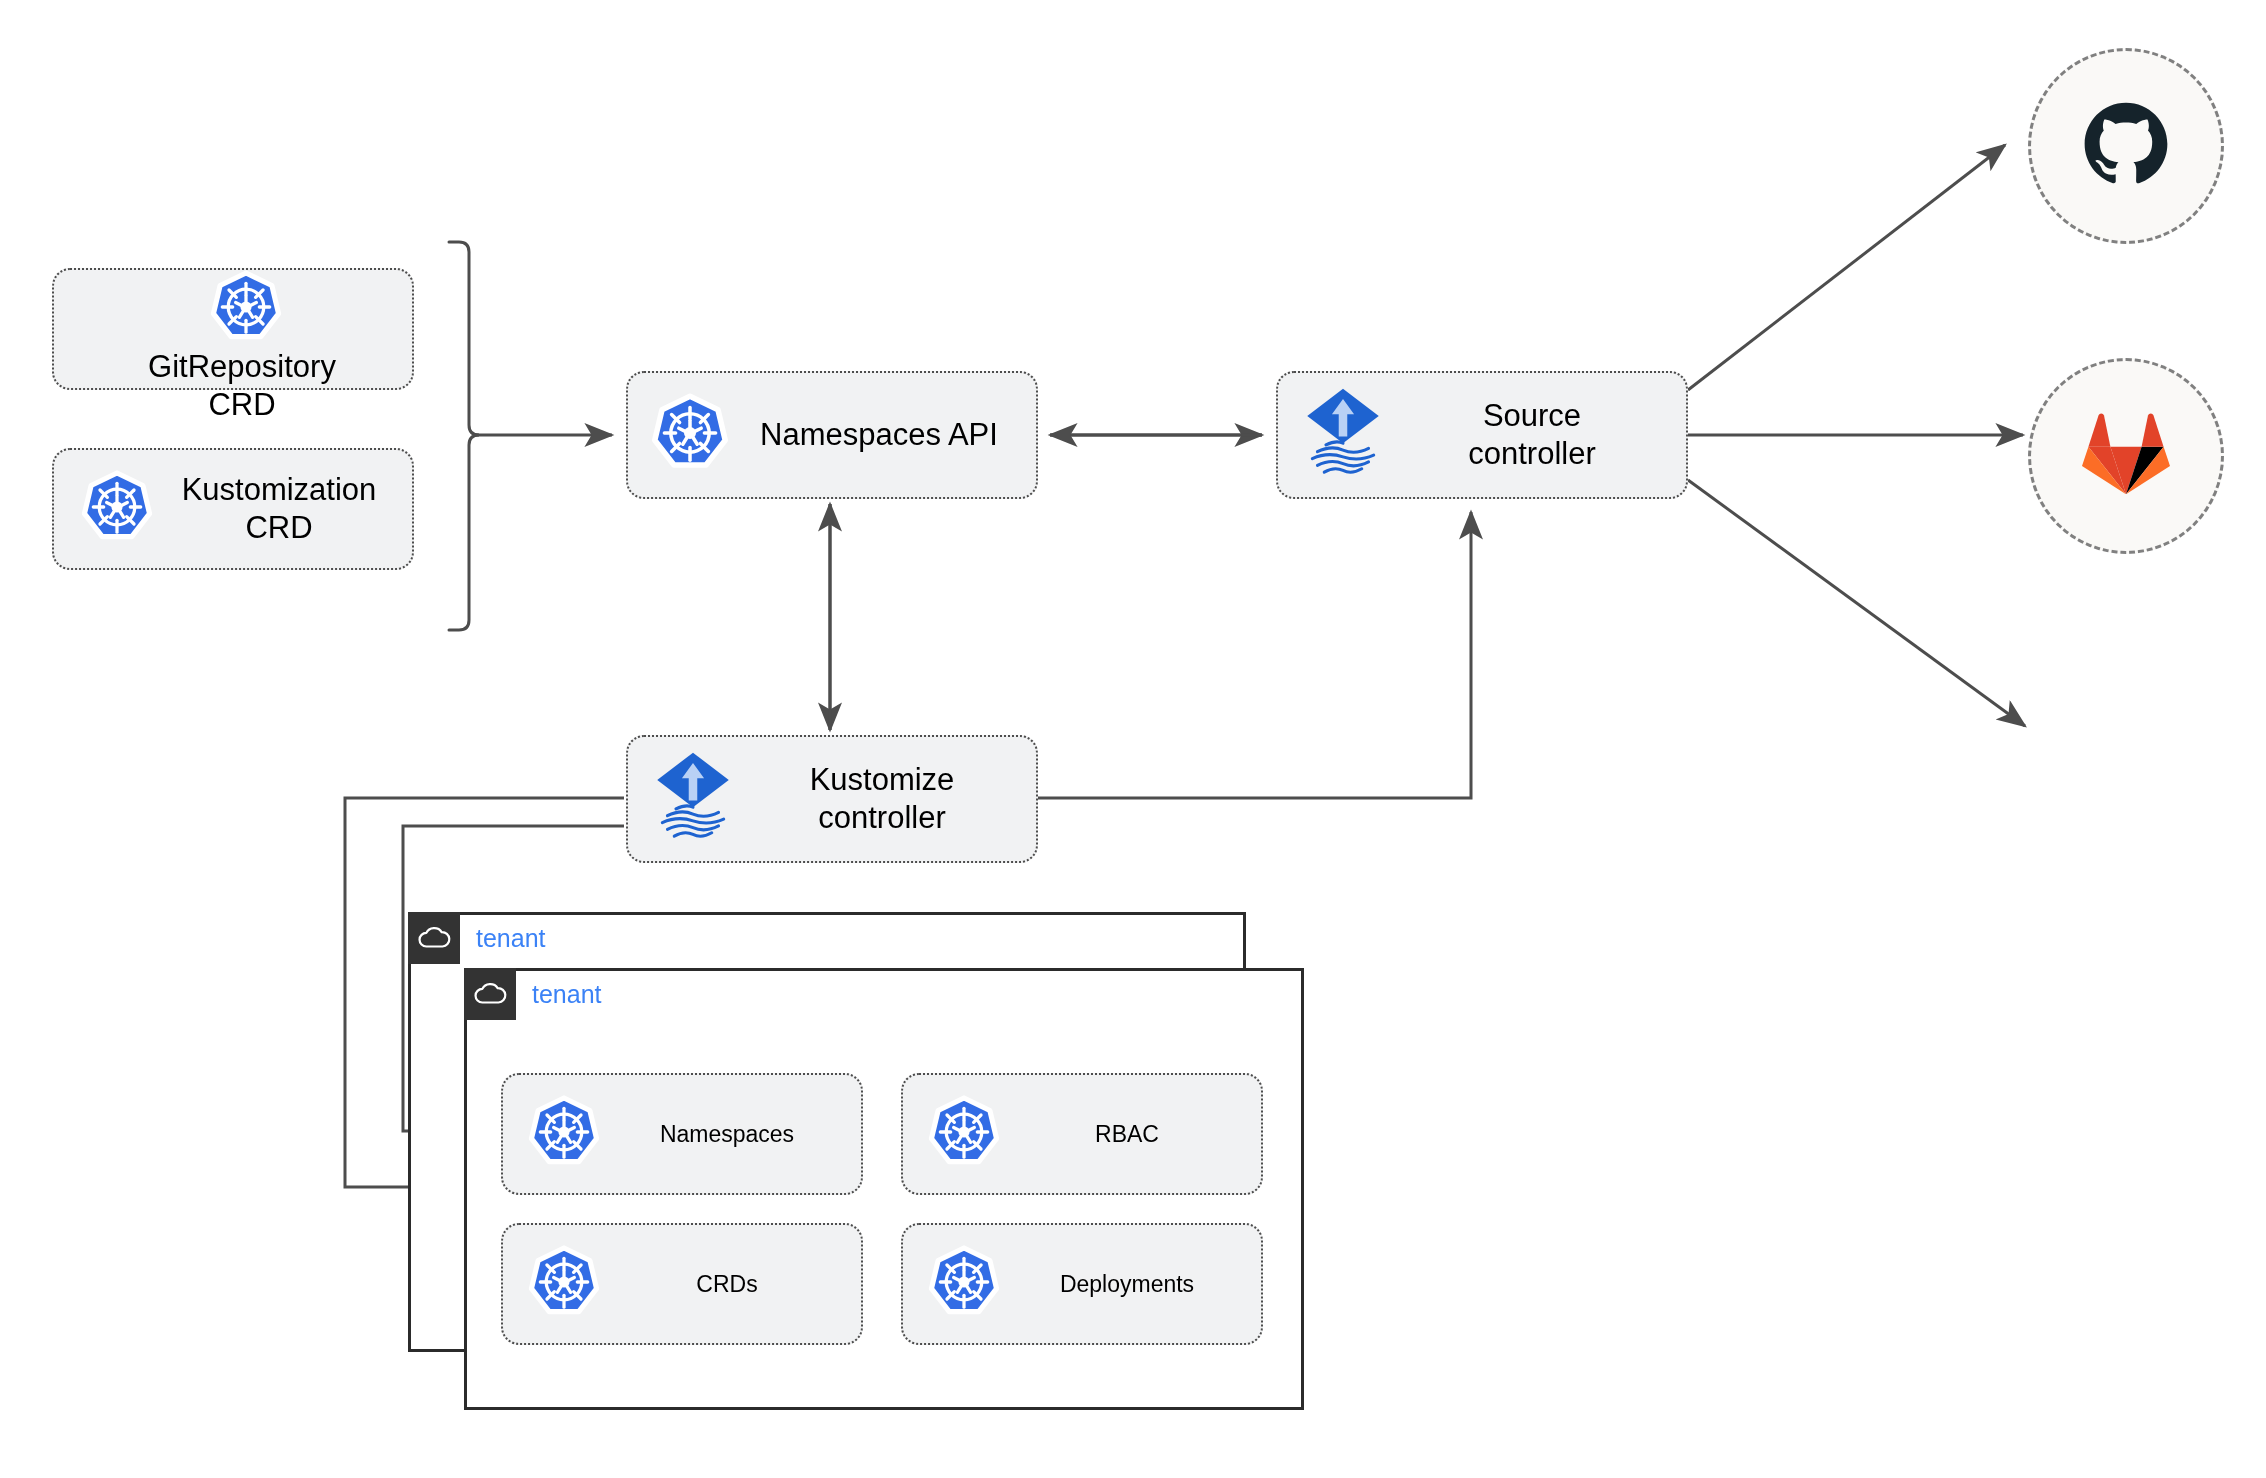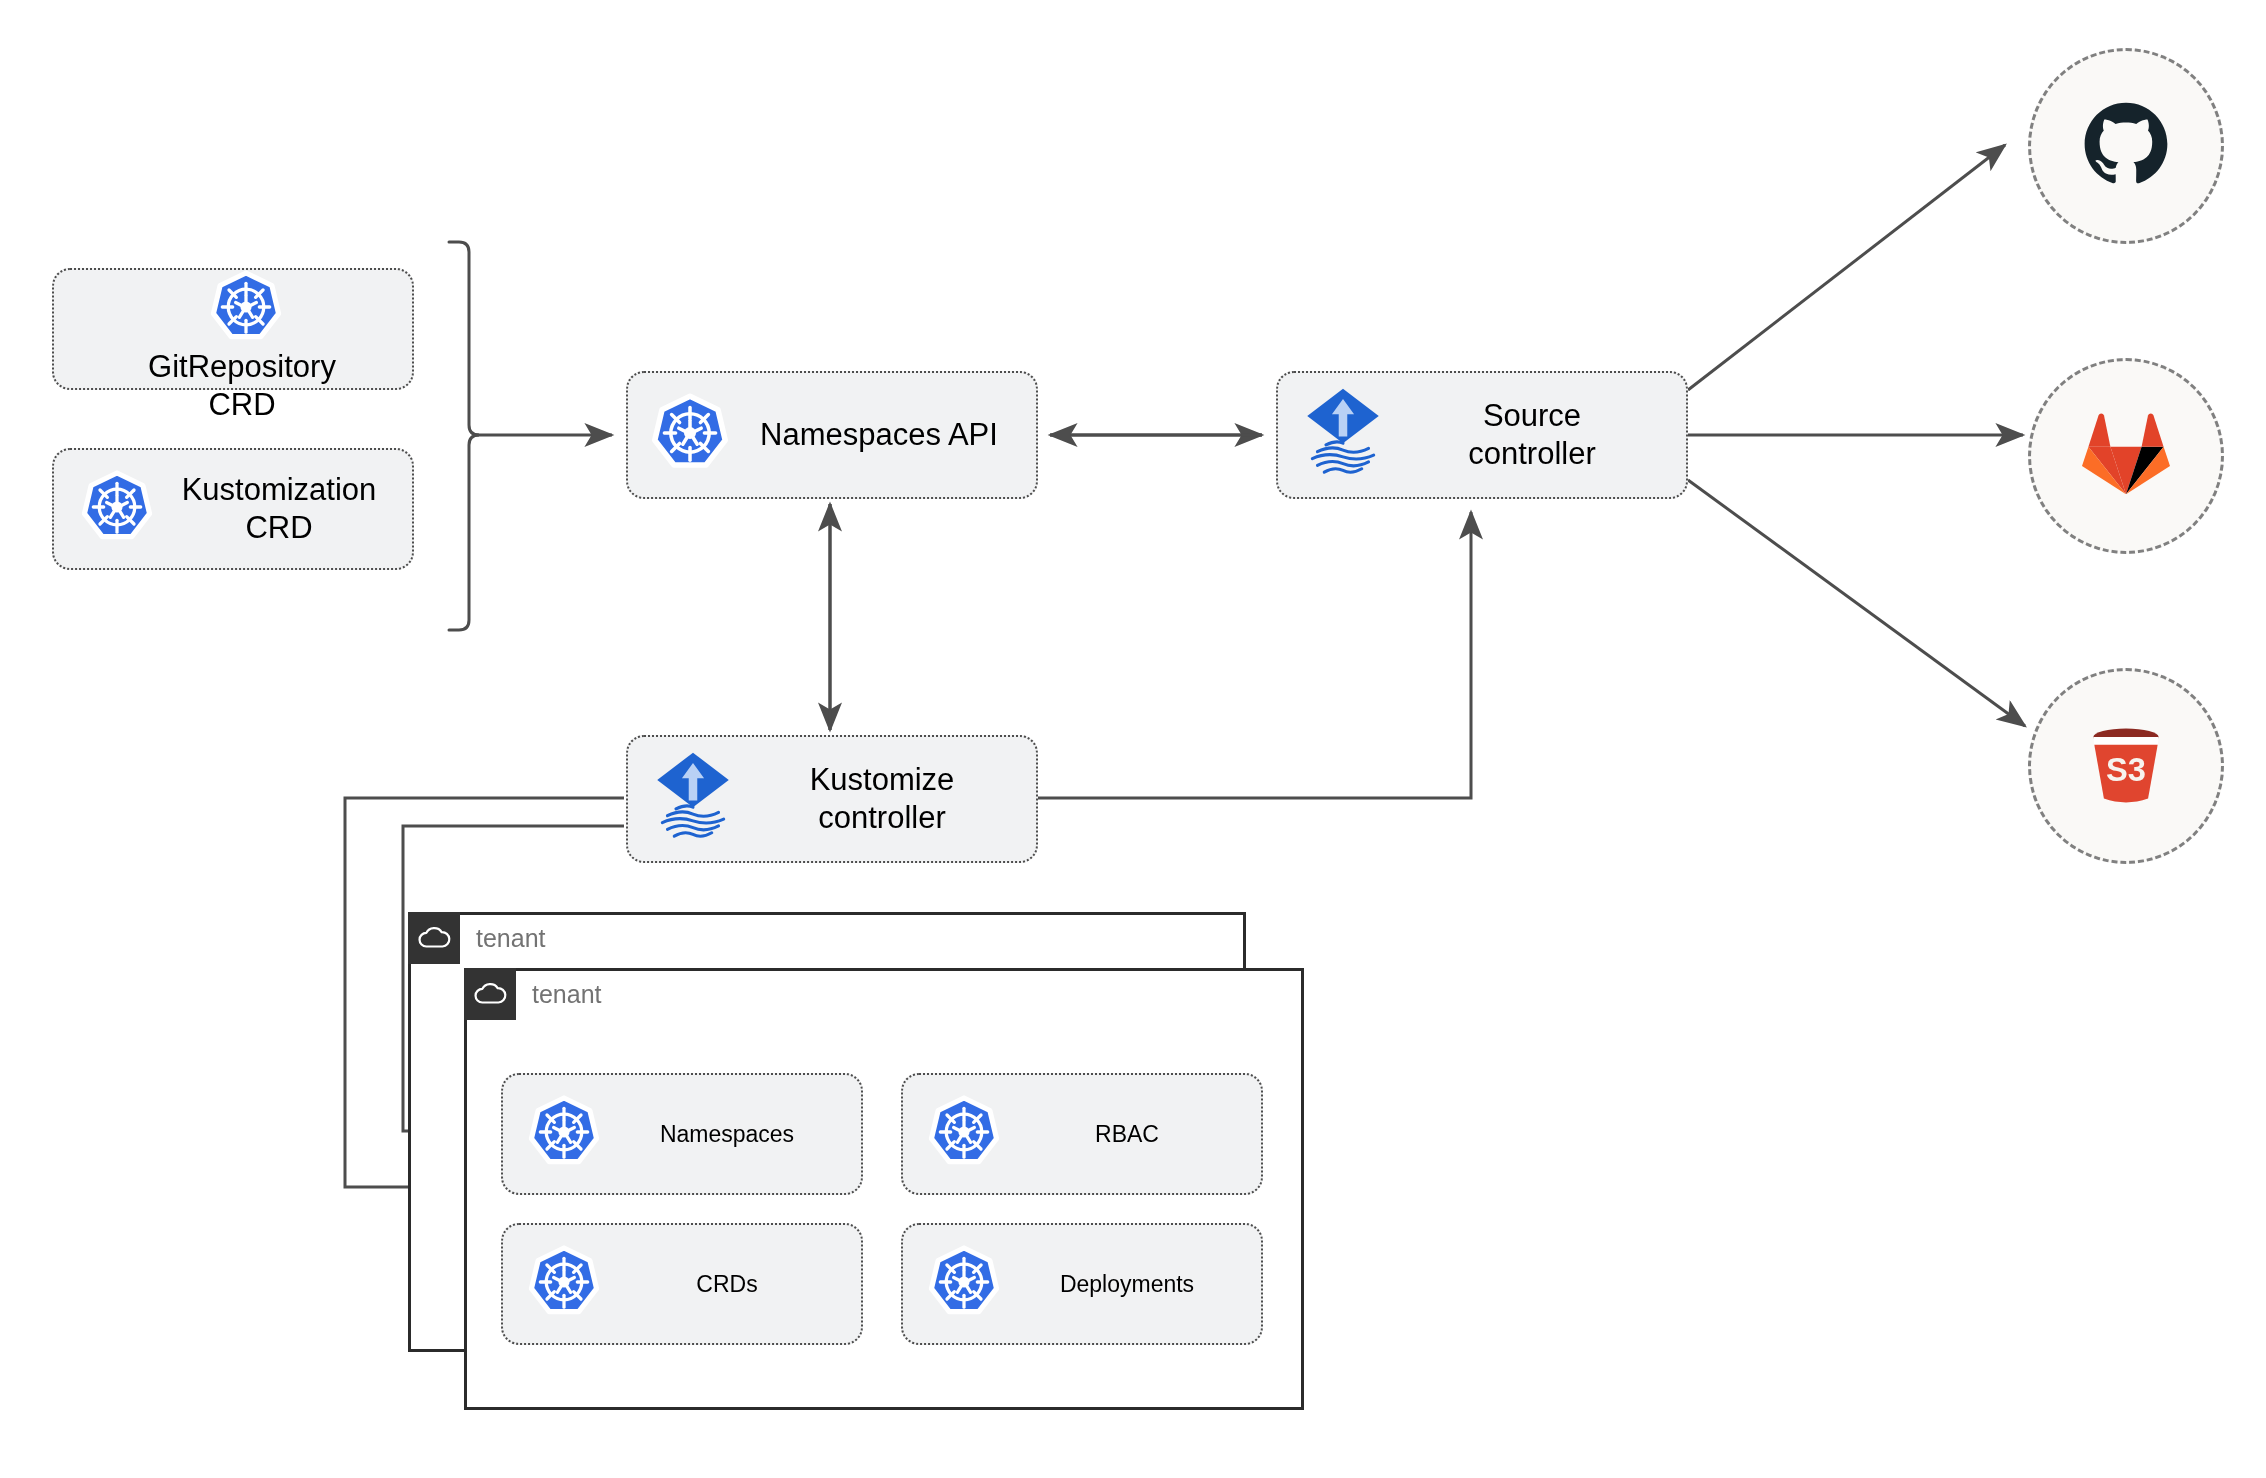--- a/index.html
+++ b/index.html
@@ -95,21 +95,21 @@
     width: 52px;
     height: 52px;
     background: #333333;
     display: flex;
     align-items: center;
     justify-content: center;
     flex: 0 0 auto;
   }
   .tenant-name {
     font-size: 25px;
-    color: #737373;
+    color: #3b82f6;
     padding-left: 16px;
     white-space: nowrap;
   }
 
   .tenant-grid {
     position: absolute;
     display: grid;
     grid-template-columns: 362px 362px;
     grid-template-rows: 122px 122px;
     column-gap: 38px;
@@ -295,30 +295,20 @@
         <path fill="#e24329" d="M9,40 L3,59 L50,92 z" opacity="0"></path>
         <path fill="#fc6d26" d="M9,40 L2,61 L50,92 z"></path>
         <path fill="#e24329" d="M9,40 L20,6 C21,3 25,3 26,6 L33,40 z"></path>
         <path fill="#50,92" d="M50,92 L67,40 L91,40 z"></path>
         <path fill="#fc6d26" d="M91,40 L98,61 L50,92 z"></path>
         <path fill="#e24329" d="M91,40 L80,6 C79,3 75,3 74,6 L67,40 z"></path>
       </svg>
     </span>
   </div>
 
-  <div class="provider" style="left:2028px; top:668px;">
-    <span>
-      <svg width="96" height="96" viewBox="0 0 100 100">
-        <ellipse cx="50" cy="22" rx="34" ry="9" fill="#8c2a22"></ellipse>
-        <path fill="#ffffff" d="M16,22 L84,22 L83,31 L17,31 z"></path>
-        <path fill="#e0452f" d="M17,30 L83,30 L73,86 Q50,94 27,86 z"></path>
-        <text x="50" y="68" font-family="'Liberation Sans',sans-serif" font-size="34" font-weight="bold" fill="#f7f3ee" text-anchor="middle">S3</text>
-      </svg>
-    </span>
-  </div>
 
   <div class="tenant" style="left:408px; top:912px; width:838px; height:440px; z-index:2;">
     <div class="tenant-tab">
       <span class="tenant-badge">
         <svg width="34" height="26" viewBox="0 0 40 30">
           <path d="M11,25 a8,8 0 0 1 0,-16 a10,9 0 0 1 18,-1 a7,7 0 0 1 1,17 z" fill="none" stroke="#ffffff" stroke-width="2.6" stroke-linejoin="round"></path>
         </svg>
       </span>
       <span class="tenant-name">tenant</span>
     </div>

